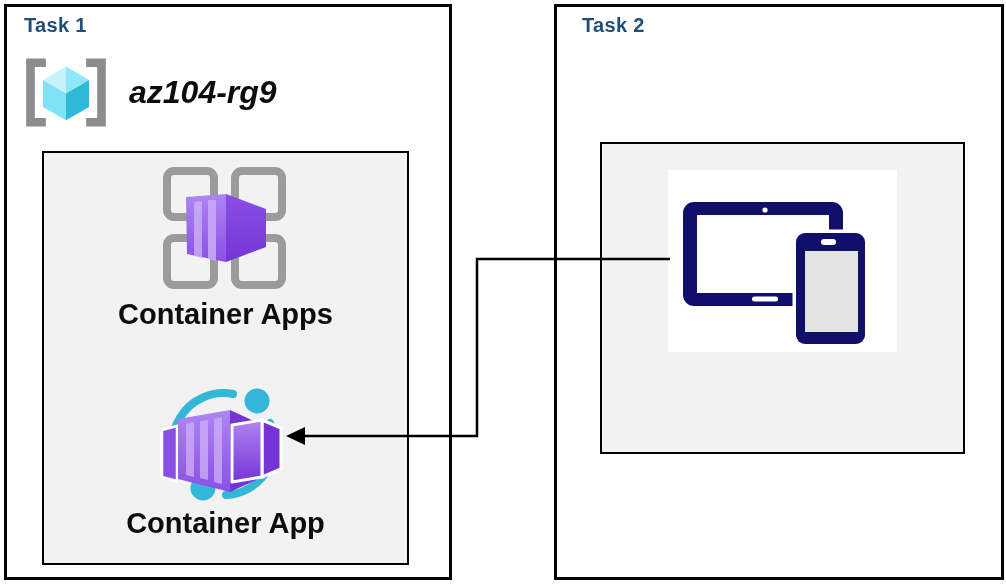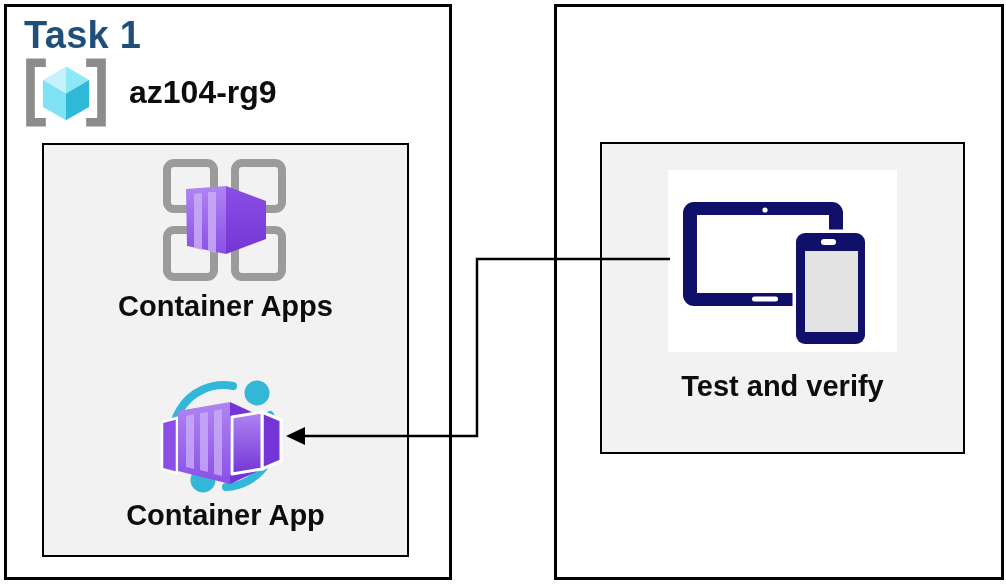--- a/index.html
+++ b/index.html
@@ -7,34 +7,34 @@
     position:relative; width:1006px; height:584px; overflow:hidden;
     background:#ffffff; font-family:"Liberation Sans", sans-serif;
   }
   .task-box {
     position:absolute; box-sizing:border-box;
     border:3px solid var(--box-border,#000); background:#ffffff;
   }
   #task1-box { left:4px; top:4px; width:448px; height:576px; }
   #task2-box { left:554px; top:4px; width:450px; height:576px; }
   .task-title {
-    position:absolute; font-weight:700; font-size:38px;
+    position:absolute; font-weight:700; font-size:20px;
     color:var(--header-blue,#1F4E79); letter-spacing:.3px;
   }
   #task1-title { left:17px; top:7px; }
   #task2-title { left:25px; top:7px; }
 
-  .rg-row { position:absolute; left:11px; top:48px; display:flex; align-items:center; gap:15px; }
+  .rg-row { position:absolute; left:11px; top:48px; display:flex; align-items:center; gap:15px;font-style:italic; }
   .rg-label { font-weight:700; font-size:32px; color:var(--text-dark,#0d0d0d); }
 
   .card {
     position:absolute; box-sizing:border-box;
     background:var(--card-bg,#F2F2F2); border:2px solid var(--card-border,#000);
   }
-  #env-card  { left:35px; top:136px; width:367px; height:414px; }
+  #env-card  { left:35px; top:144px; width:367px; height:414px; }
   #test-card { left:43px; top:135px; width:365px; height:312px; }
 
   .card-label {
     position:absolute; left:0; width:100%; text-align:center;
     font-weight:700; font-size:29px; line-height:37px; color:var(--text-dark,#0d0d0d);
   }
   #env-label  { top:143px; }
   #app-label  { top:352px;text-align:center; }
   #test-label { top:224px; }
 
@@ -119,35 +119,35 @@
           <polygon points="102,36 121,44 121,85 102,93" style="fill:var(--purple-dark)"></polygon>
           <polygon points="72,41 102,36 102,93 72,98" fill="url(#gAppSmall)"></polygon>
         </g>
       </svg>
 
       <div class="card-label" id="app-label">Container App</div>
     </div>
   </div>
 
   <div class="task-box" id="task2-box">
+    <div class="task-title" id="task2-title">Task 2</div>
 
     <div class="card" id="test-card">
       <div id="devices-panel">
         <svg width="229" height="182" viewBox="0 0 229 182">
           <rect x="15" y="32" width="160" height="104" rx="11" style="fill:var(--navy)"></rect>
           <rect x="29" y="45" width="132" height="78" fill="#ffffff"></rect>
           <circle cx="97" cy="40" r="2.6" fill="#ffffff"></circle>
           <rect x="84" y="126.5" width="26" height="5" rx="2.5" fill="#ffffff"></rect>
           <rect x="124.5" y="59.5" width="76" height="118" rx="12" fill="#ffffff"></rect>
           <rect x="128" y="63" width="69" height="111" rx="9" style="fill:var(--navy)"></rect>
           <rect x="137" y="81" width="53" height="81" style="fill:var(--screen-gray)"></rect>
           <rect x="153" y="69" width="15" height="6" rx="3" fill="#ffffff"></rect>
         </svg>
       </div>
-      <div class="card-label" id="test-label">Test and verify</div>
     </div>
   </div>
 
   <svg id="connector" width="1006" height="584" viewBox="0 0 1006 584">
     <path d="M670,259 H477 V436 H304" fill="none" style="stroke:var(--line-black,#000)" stroke-width="2.5"></path>
     <polygon points="286,436 305,427 305,445" style="fill:var(--line-black,#000)"></polygon>
   </svg>
 
 </div>
 

